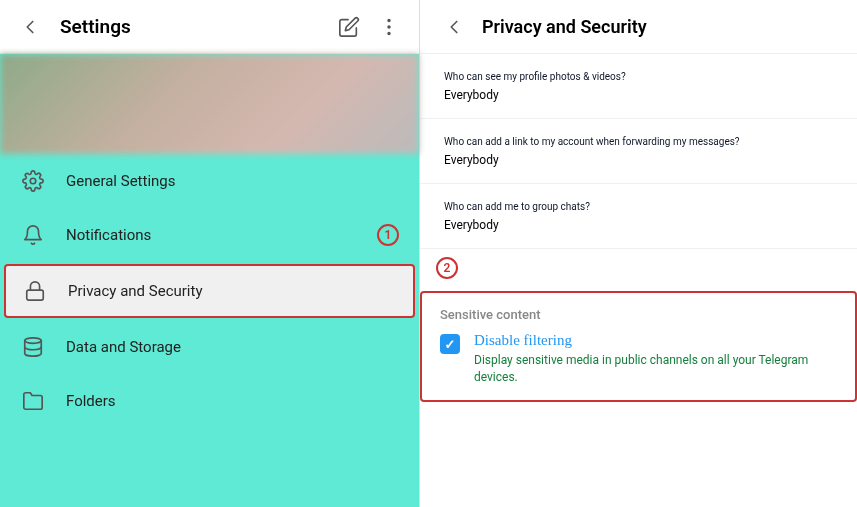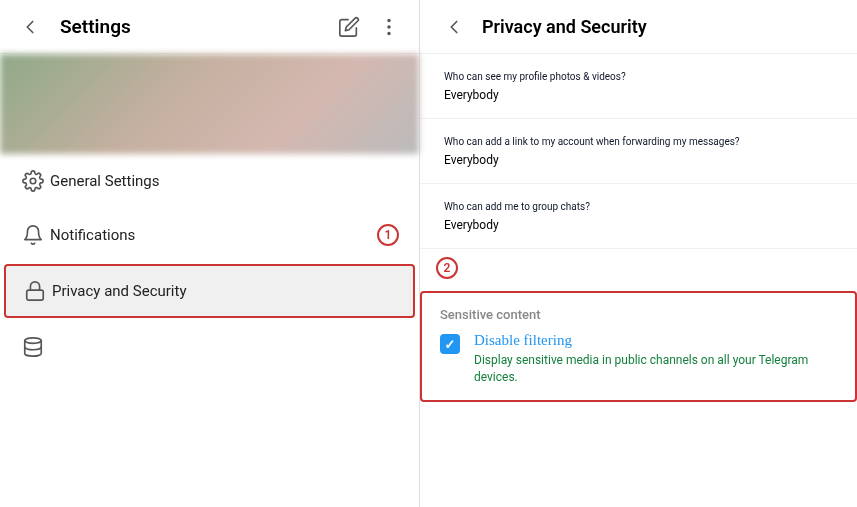--- a/index.html
+++ b/index.html
@@ -9,21 +9,21 @@
       width: 857px;
       height: 507px;
       overflow: hidden;
       background: #c8d9c0;
     }
 
     
     .left-panel {
       width: 420px;
       min-width: 420px;
-      background: #ffffff;
+      background: #5eead4;
       display: flex;
       flex-direction: column;
       border-right: 1px solid #ddd;
       position: relative;
     }
 
     .left-header {
       display: flex;
       align-items: center;
       justify-content: space-between;
@@ -82,21 +82,21 @@
     .menu-list {
       flex: 1;
       overflow-y: auto;
     }
 
     .menu-item {
       display: flex;
       align-items: center;
       padding: 14px 20px;
       cursor: pointer;
-      gap: 4px;
+      gap: 20px;
       position: relative;
       background: transparent;
     }
 
     .menu-item.active {
       background: #f0f0f0;
     }
 
     .menu-item-icon {
       width: 26px;
@@ -328,22 +328,31 @@
     </div>
 
     <div class="menu-item">
       <div class="menu-item-icon">
         <svg viewBox="0 0 24 24">
             <ellipse cx="12" cy="5" rx="9" ry="3"></ellipse>
             <path d="M21 12c0 1.66-4 3-9 3s-9-1.34-9-3"></path>
             <path d="M3 5v14c0 1.66 4 3 9 3s9-1.34 9-3V5"></path>
           </svg>
       </div>
-    </div>
-
+      <span class="menu-item-label">Data and Storage</span>
+    </div>
+
+    <div class="menu-item">
+      <div class="menu-item-icon">
+        <svg viewBox="0 0 24 24">
+            <path d="M22 19a2 2 0 0 1-2 2H4a2 2 0 0 1-2-2V5a2 2 0 0 1 2-2h5l2 3h9a2 2 0 0 1 2 2z"></path>
+          </svg>
+      </div>
+      <span class="menu-item-label">Folders</span>
+    </div>
 
 
   </div>
 </div>
 
 <div class="right-panel">
 
   <div class="right-header">
     <div class="icon-btn">
       <svg viewBox="0 0 24 24">

